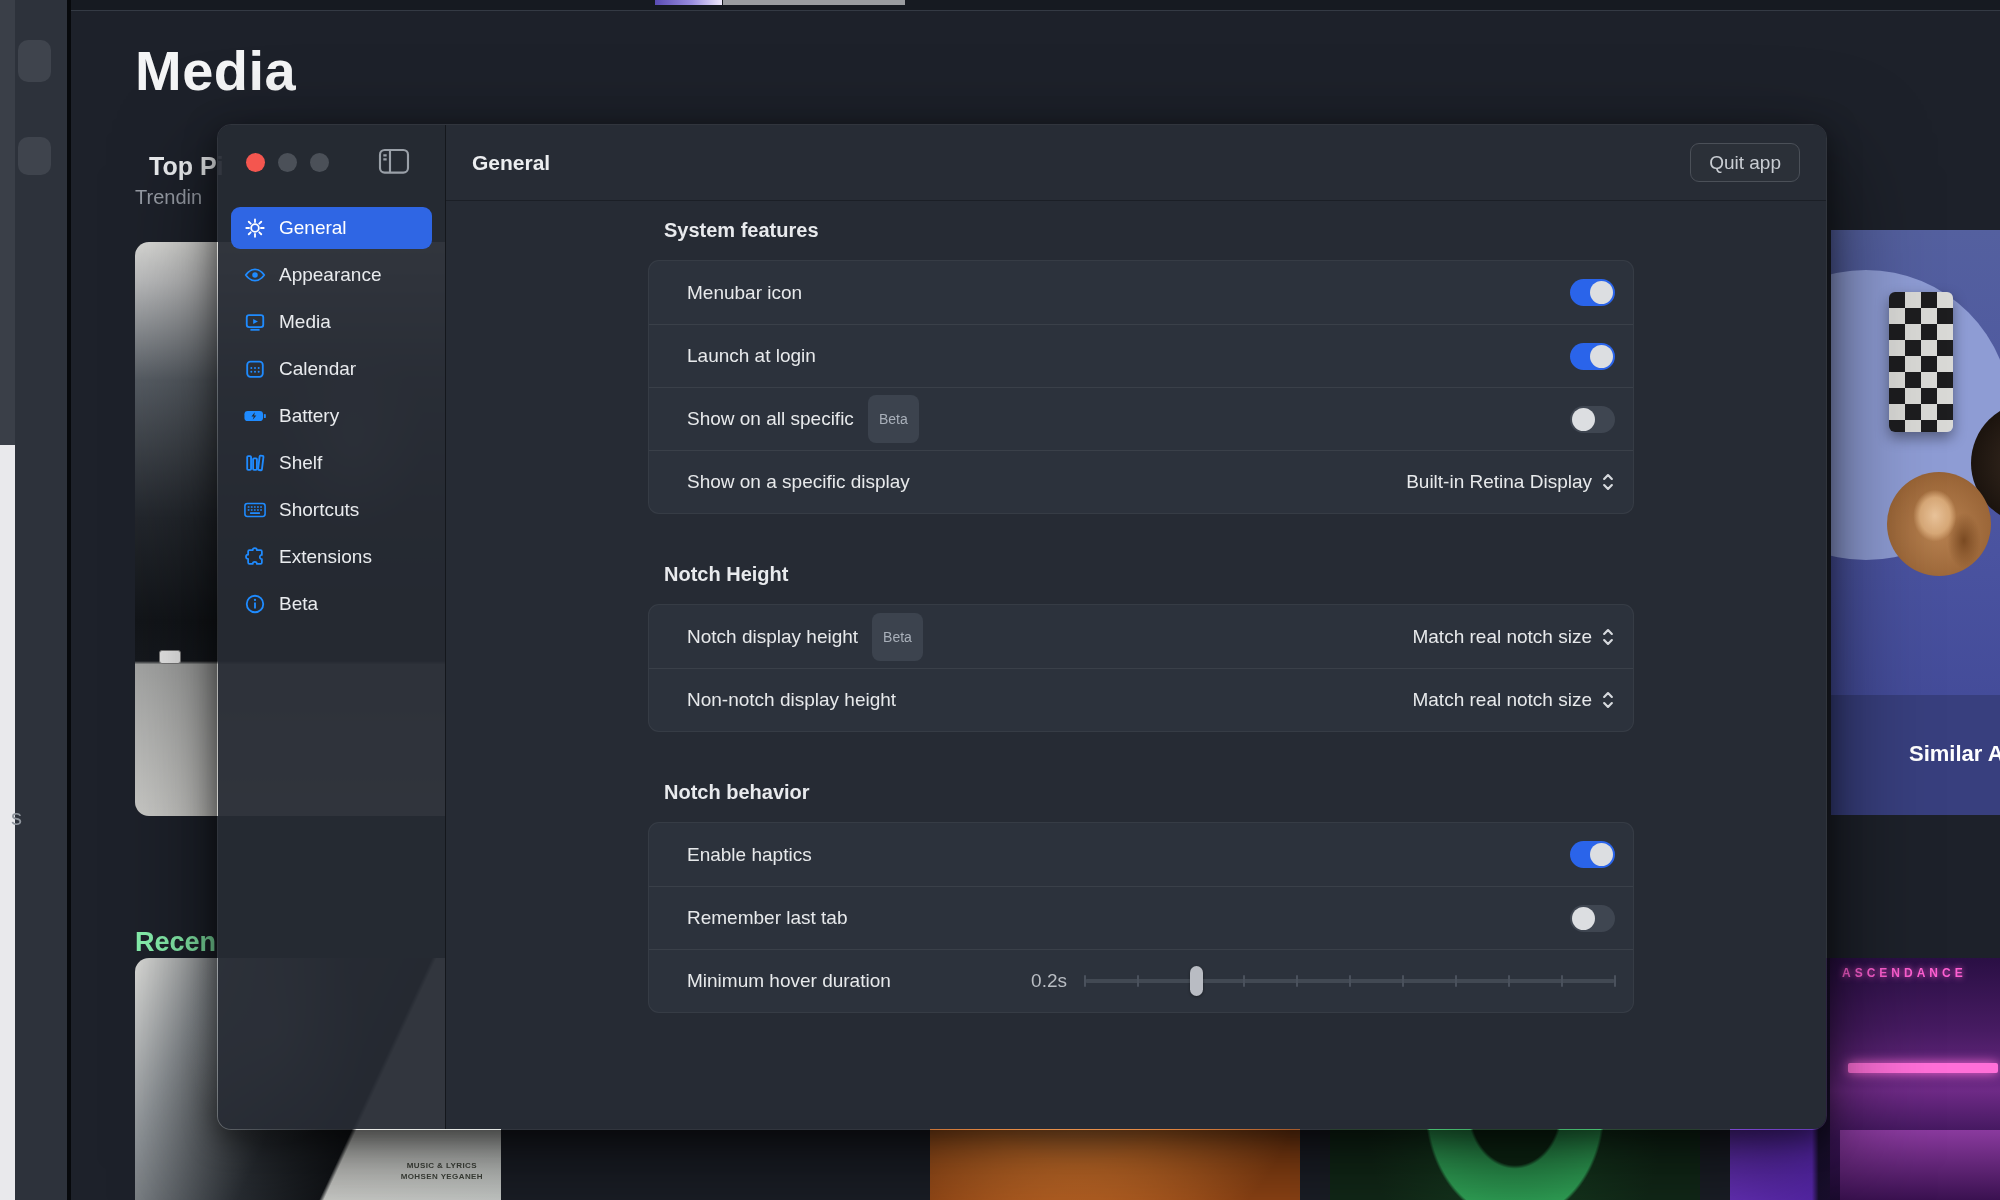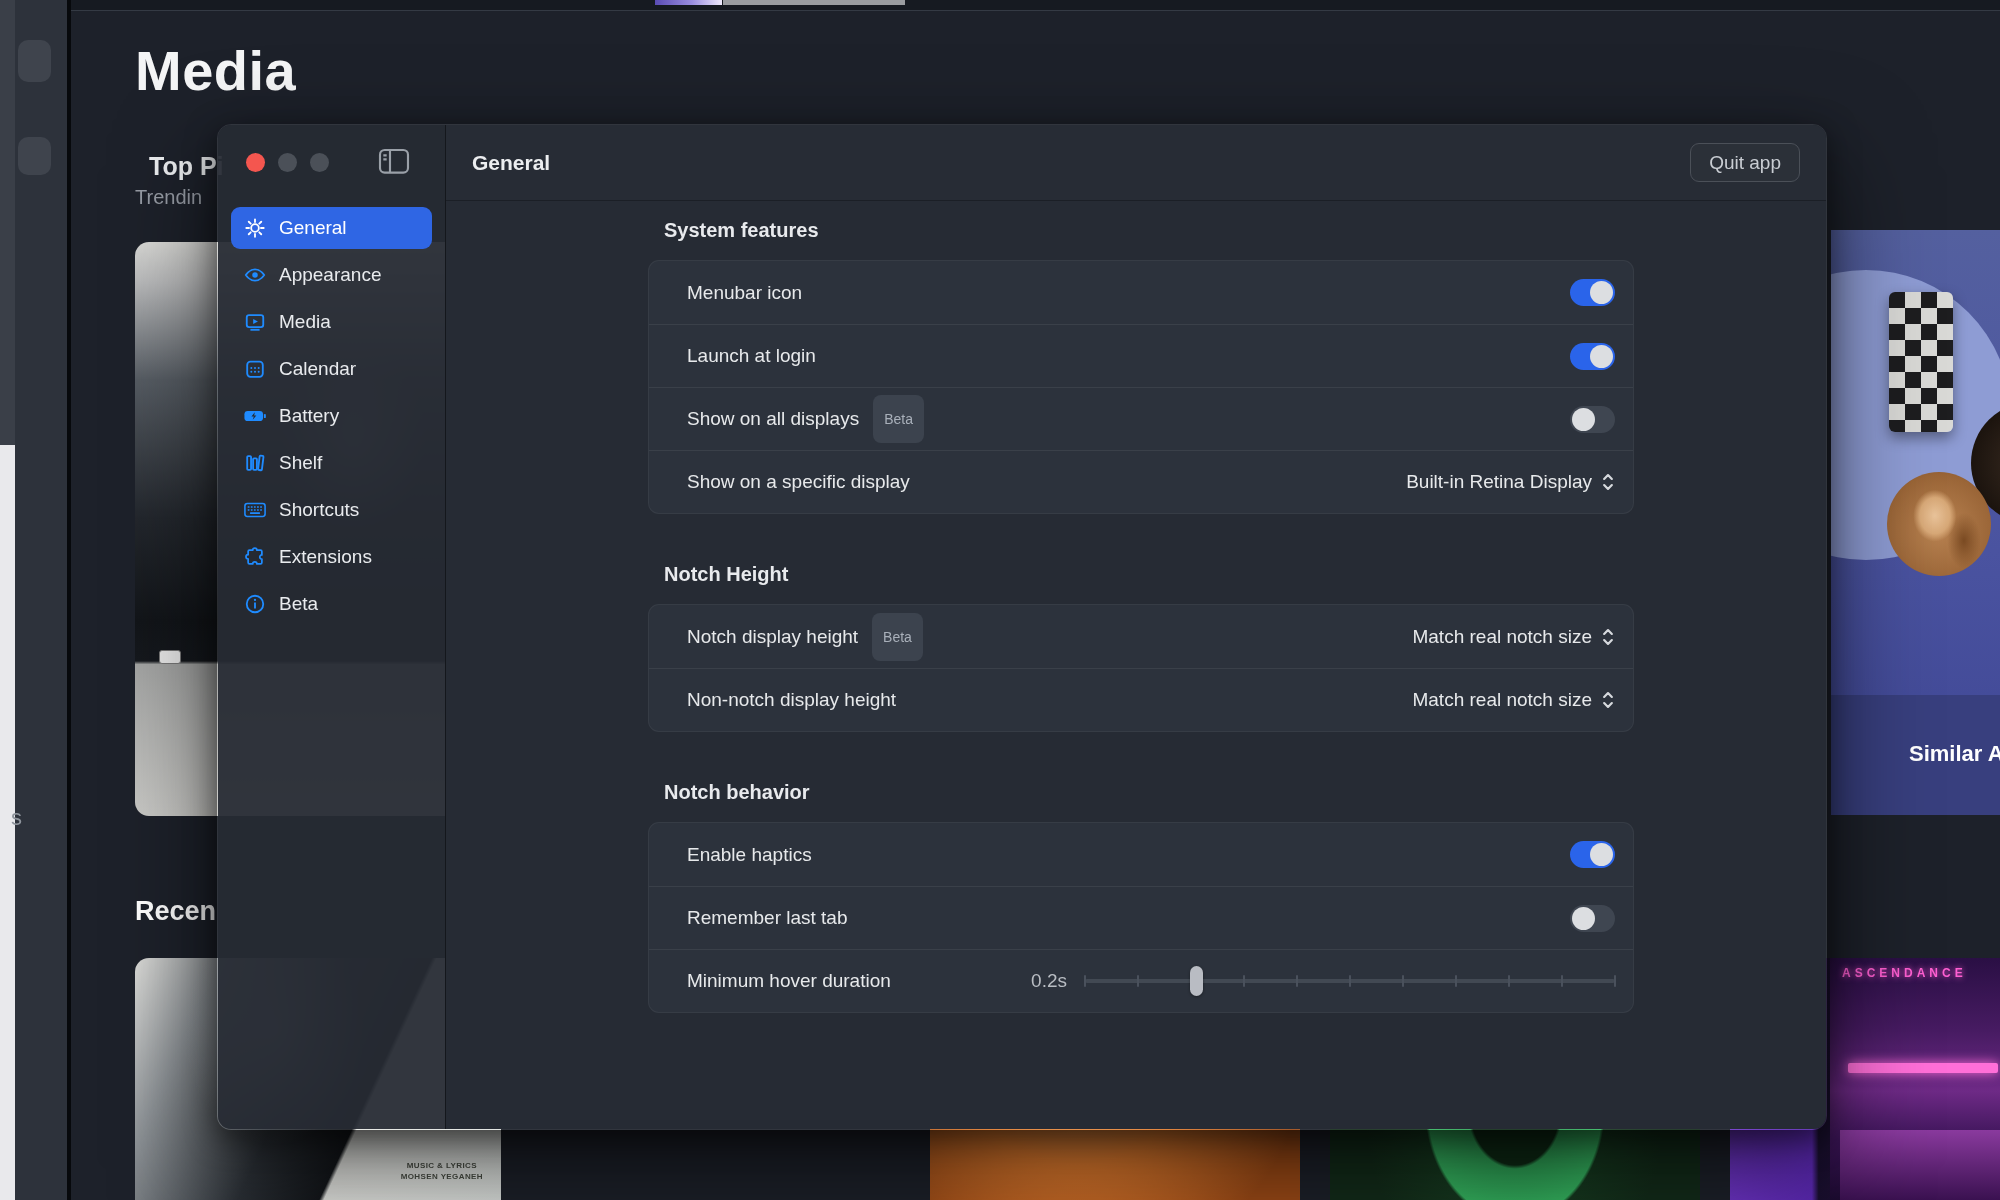--- a/index.html
+++ b/index.html
@@ -18,21 +18,21 @@
   .left-divider { position:absolute; left:67px; top:0; width:4px; height:1200px; background:#07090c; }
   .bg-main { position:absolute; left:71px; top:0; right:0; height:1200px; background:#1d212a; }
   .top-band { position:absolute; left:0; top:0; right:0; height:11px; background:#161a21; border-bottom:1px solid #343a44; }
   .strip-purple { position:absolute; left:584px; top:0; width:67px; height:5px;
                   background:linear-gradient(90deg,#5a4cb4,#9a8ee0 55%,#efeafc); }
   .strip-gray   { position:absolute; left:652px; top:0; width:182px; height:5px; background:#9a9ca0; }
 
   .home-title { position:absolute; left:64px; top:38px; color:#f4f5f6; font-size:56px; font-weight:800; letter-spacing:.5px; }
   .toppick-title { position:absolute; left:78px; top:152px; color:#eceef0; font-size:25px; font-weight:700; }
   .toppick-sub   { position:absolute; left:64px; top:186px; color:#969ba4; font-size:20px; }
-  .recent-title  { position:absolute; left:64px; top:896px; color:#ffffff; font-size:27px; font-weight:700; }
+  .recent-title  { position:absolute; left:64px; top:927px; color:#86efac; font-size:27px; font-weight:700; }
 
   .bw-art { background:
       radial-gradient(120px 160px at 60% 34%, rgba(150,158,166,.55) 0%, rgba(150,158,166,0) 60%),
       linear-gradient(180deg,#d8d8d5 0%,#b9babb 7%,#565c63 24%,#23272d 48%,#121519 66%,#15181d 73%,#a3a4a3 73.6%,#c8c8c5 100%); }
   .poster-top { position:absolute; left:64px; top:242px; width:364px; height:574px; border-radius:14px; overflow:hidden; }
   .poster-badge { position:absolute; left:24px; bottom:152px; width:22px; height:14px; background:#e8e8e8; border-radius:3px; border:1px solid #777; }
   .poster-bottom { position:absolute; left:64px; top:958px; width:366px; height:242px; border-radius:14px 14px 0 0; overflow:hidden;
       background: radial-gradient(150px 190px at 38% 30%, rgba(160,168,176,.5) 0%, rgba(160,168,176,0) 60%),
       linear-gradient(115deg,#dadad7 0%,#8d9296 18%,#2b3036 45%,#14171b 62%,#e6e7e3 63%,#dfe3e0 100%); }
   .poster-credits { position:absolute; right:18px; bottom:18px; color:#4a4f46; font-size:8px; font-weight:700;
@@ -335,21 +335,21 @@
               </div>
               <div class="srow">
                 <span class="srow-label">Launch at login</span>
                 <div class="row-right">
                   <div class="toggle on">
                     <div class="knob"></div>
                   </div>
                 </div>
               </div>
               <div class="srow">
-                <span class="srow-label">Show on all displays</span>
+                <span class="srow-label">Show on all specific</span>
                 <span class="beta-pill">Beta</span>
                 <div class="row-right">
                   <div class="toggle off">
                     <div class="knob"></div>
                   </div>
                 </div>
               </div>
               <div class="srow">
                 <span class="srow-label">Show on a specific display</span>
                 <div class="row-right">

